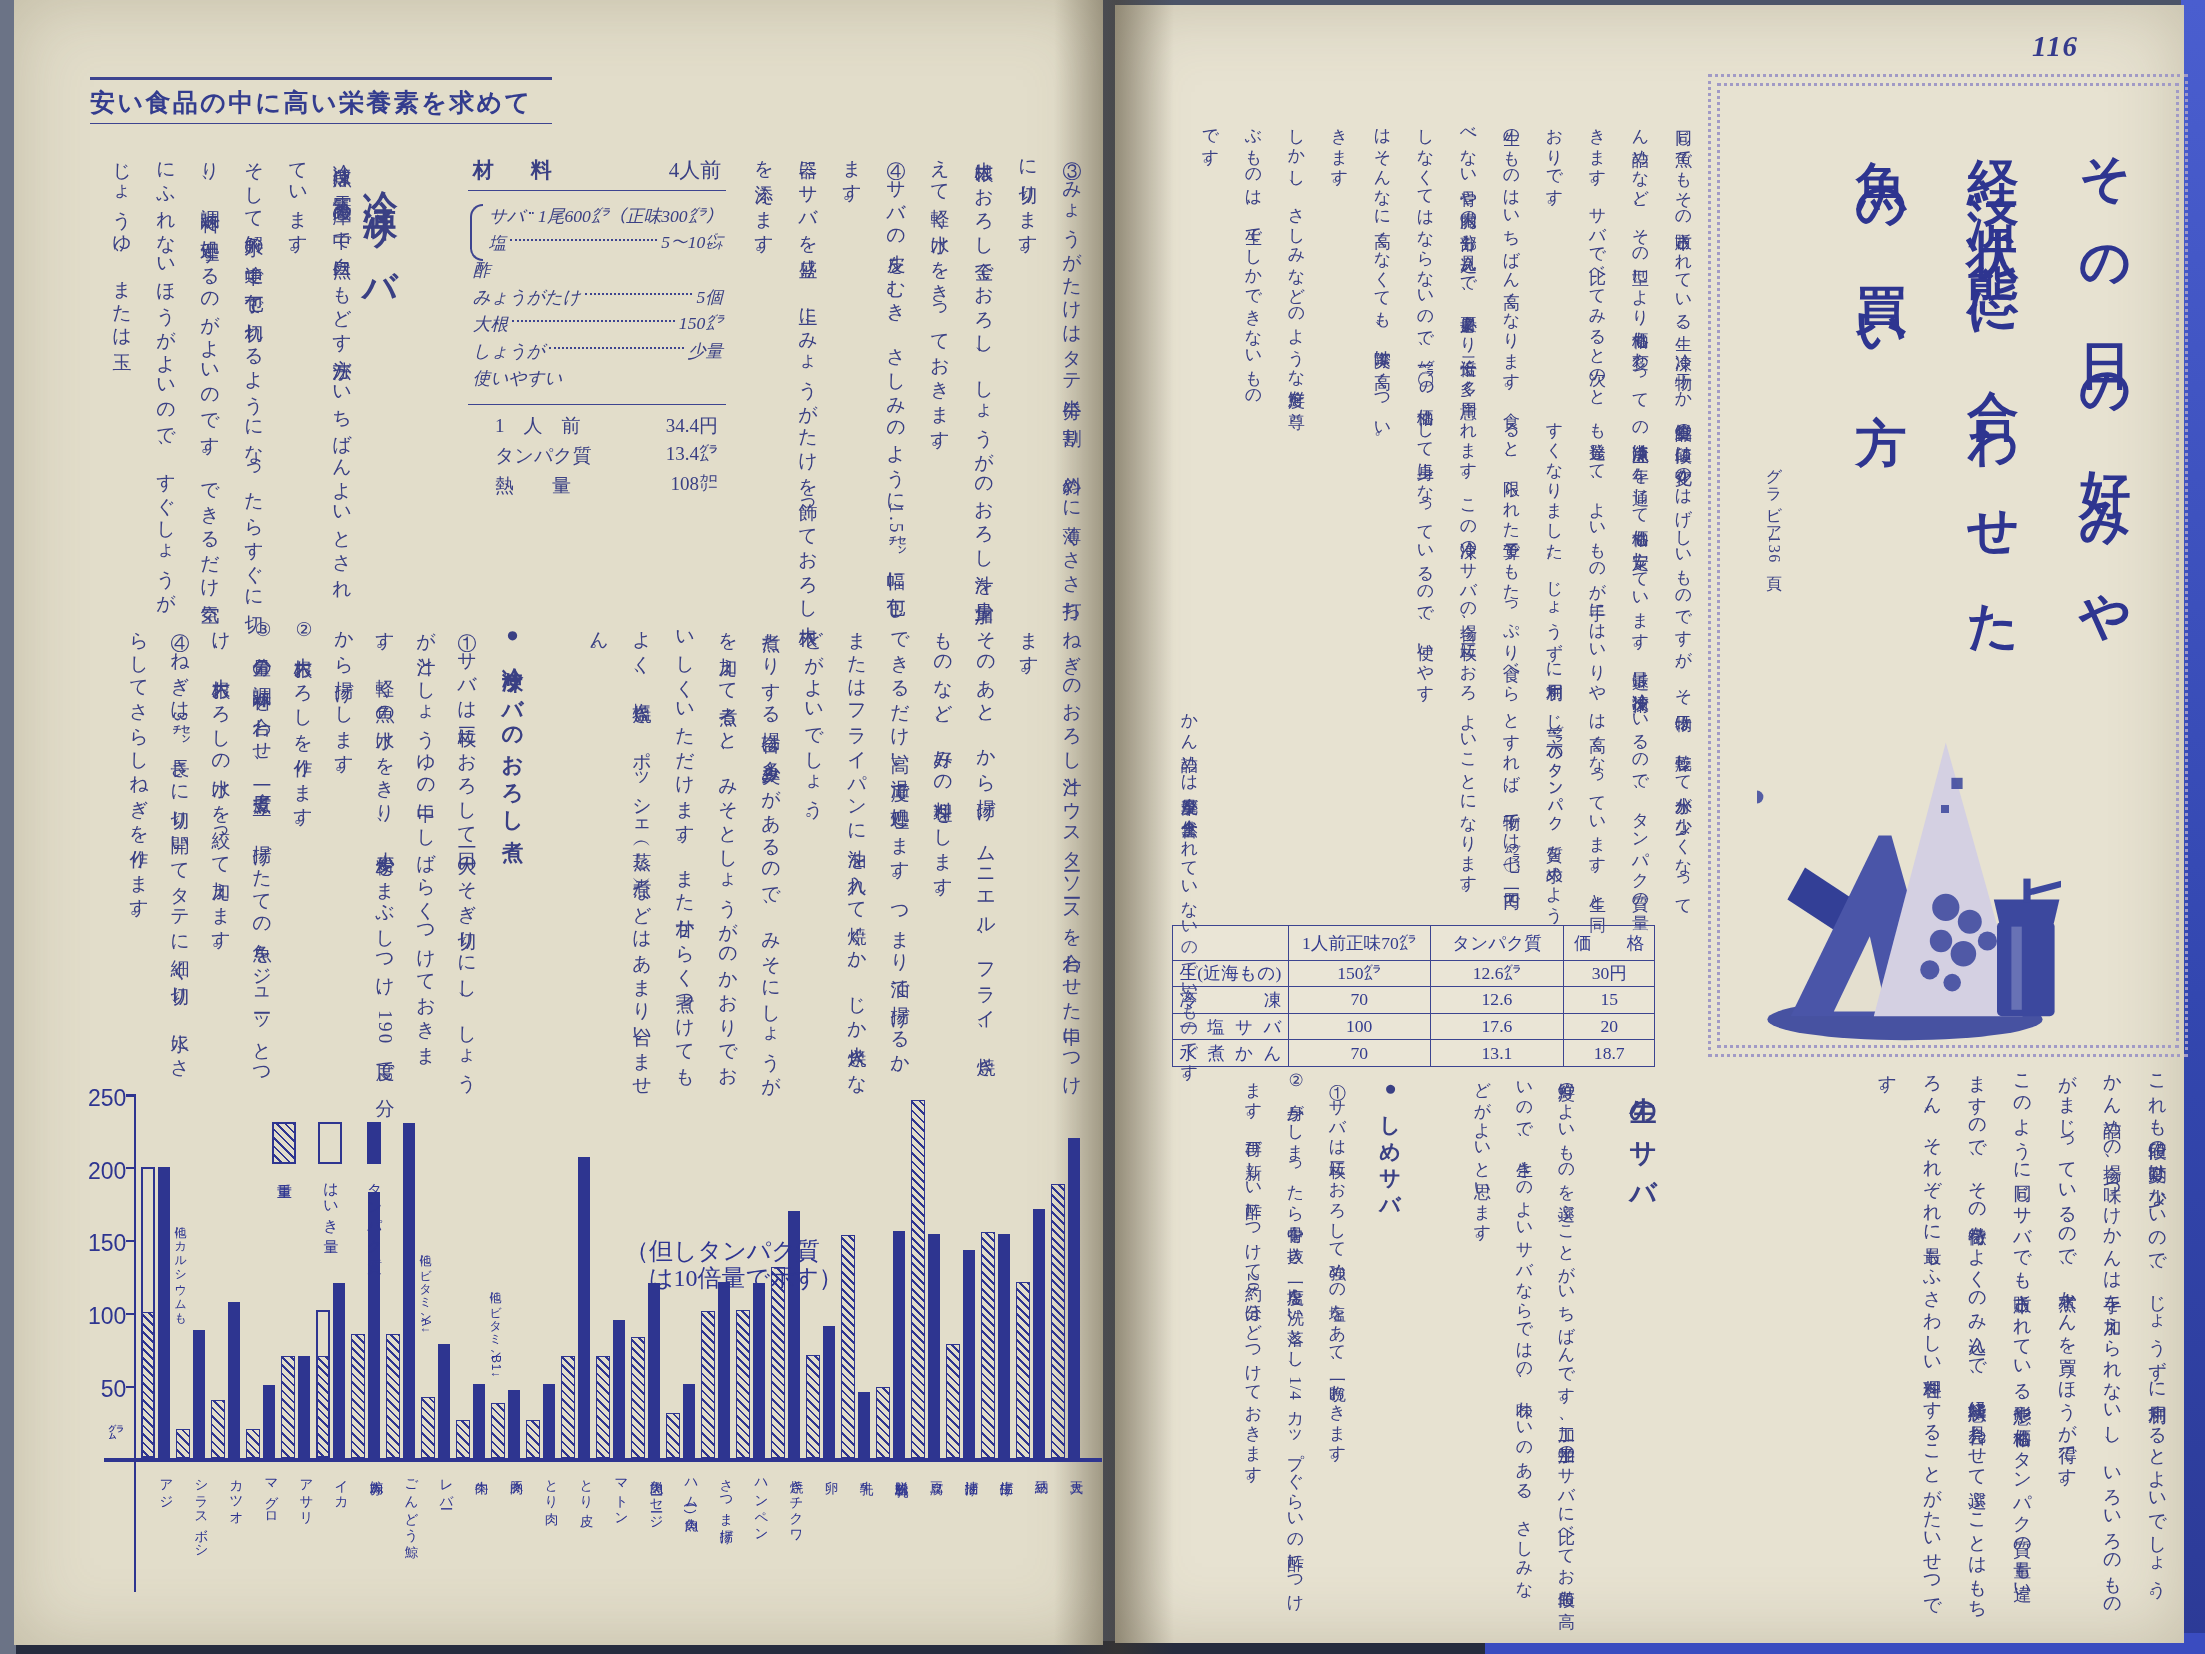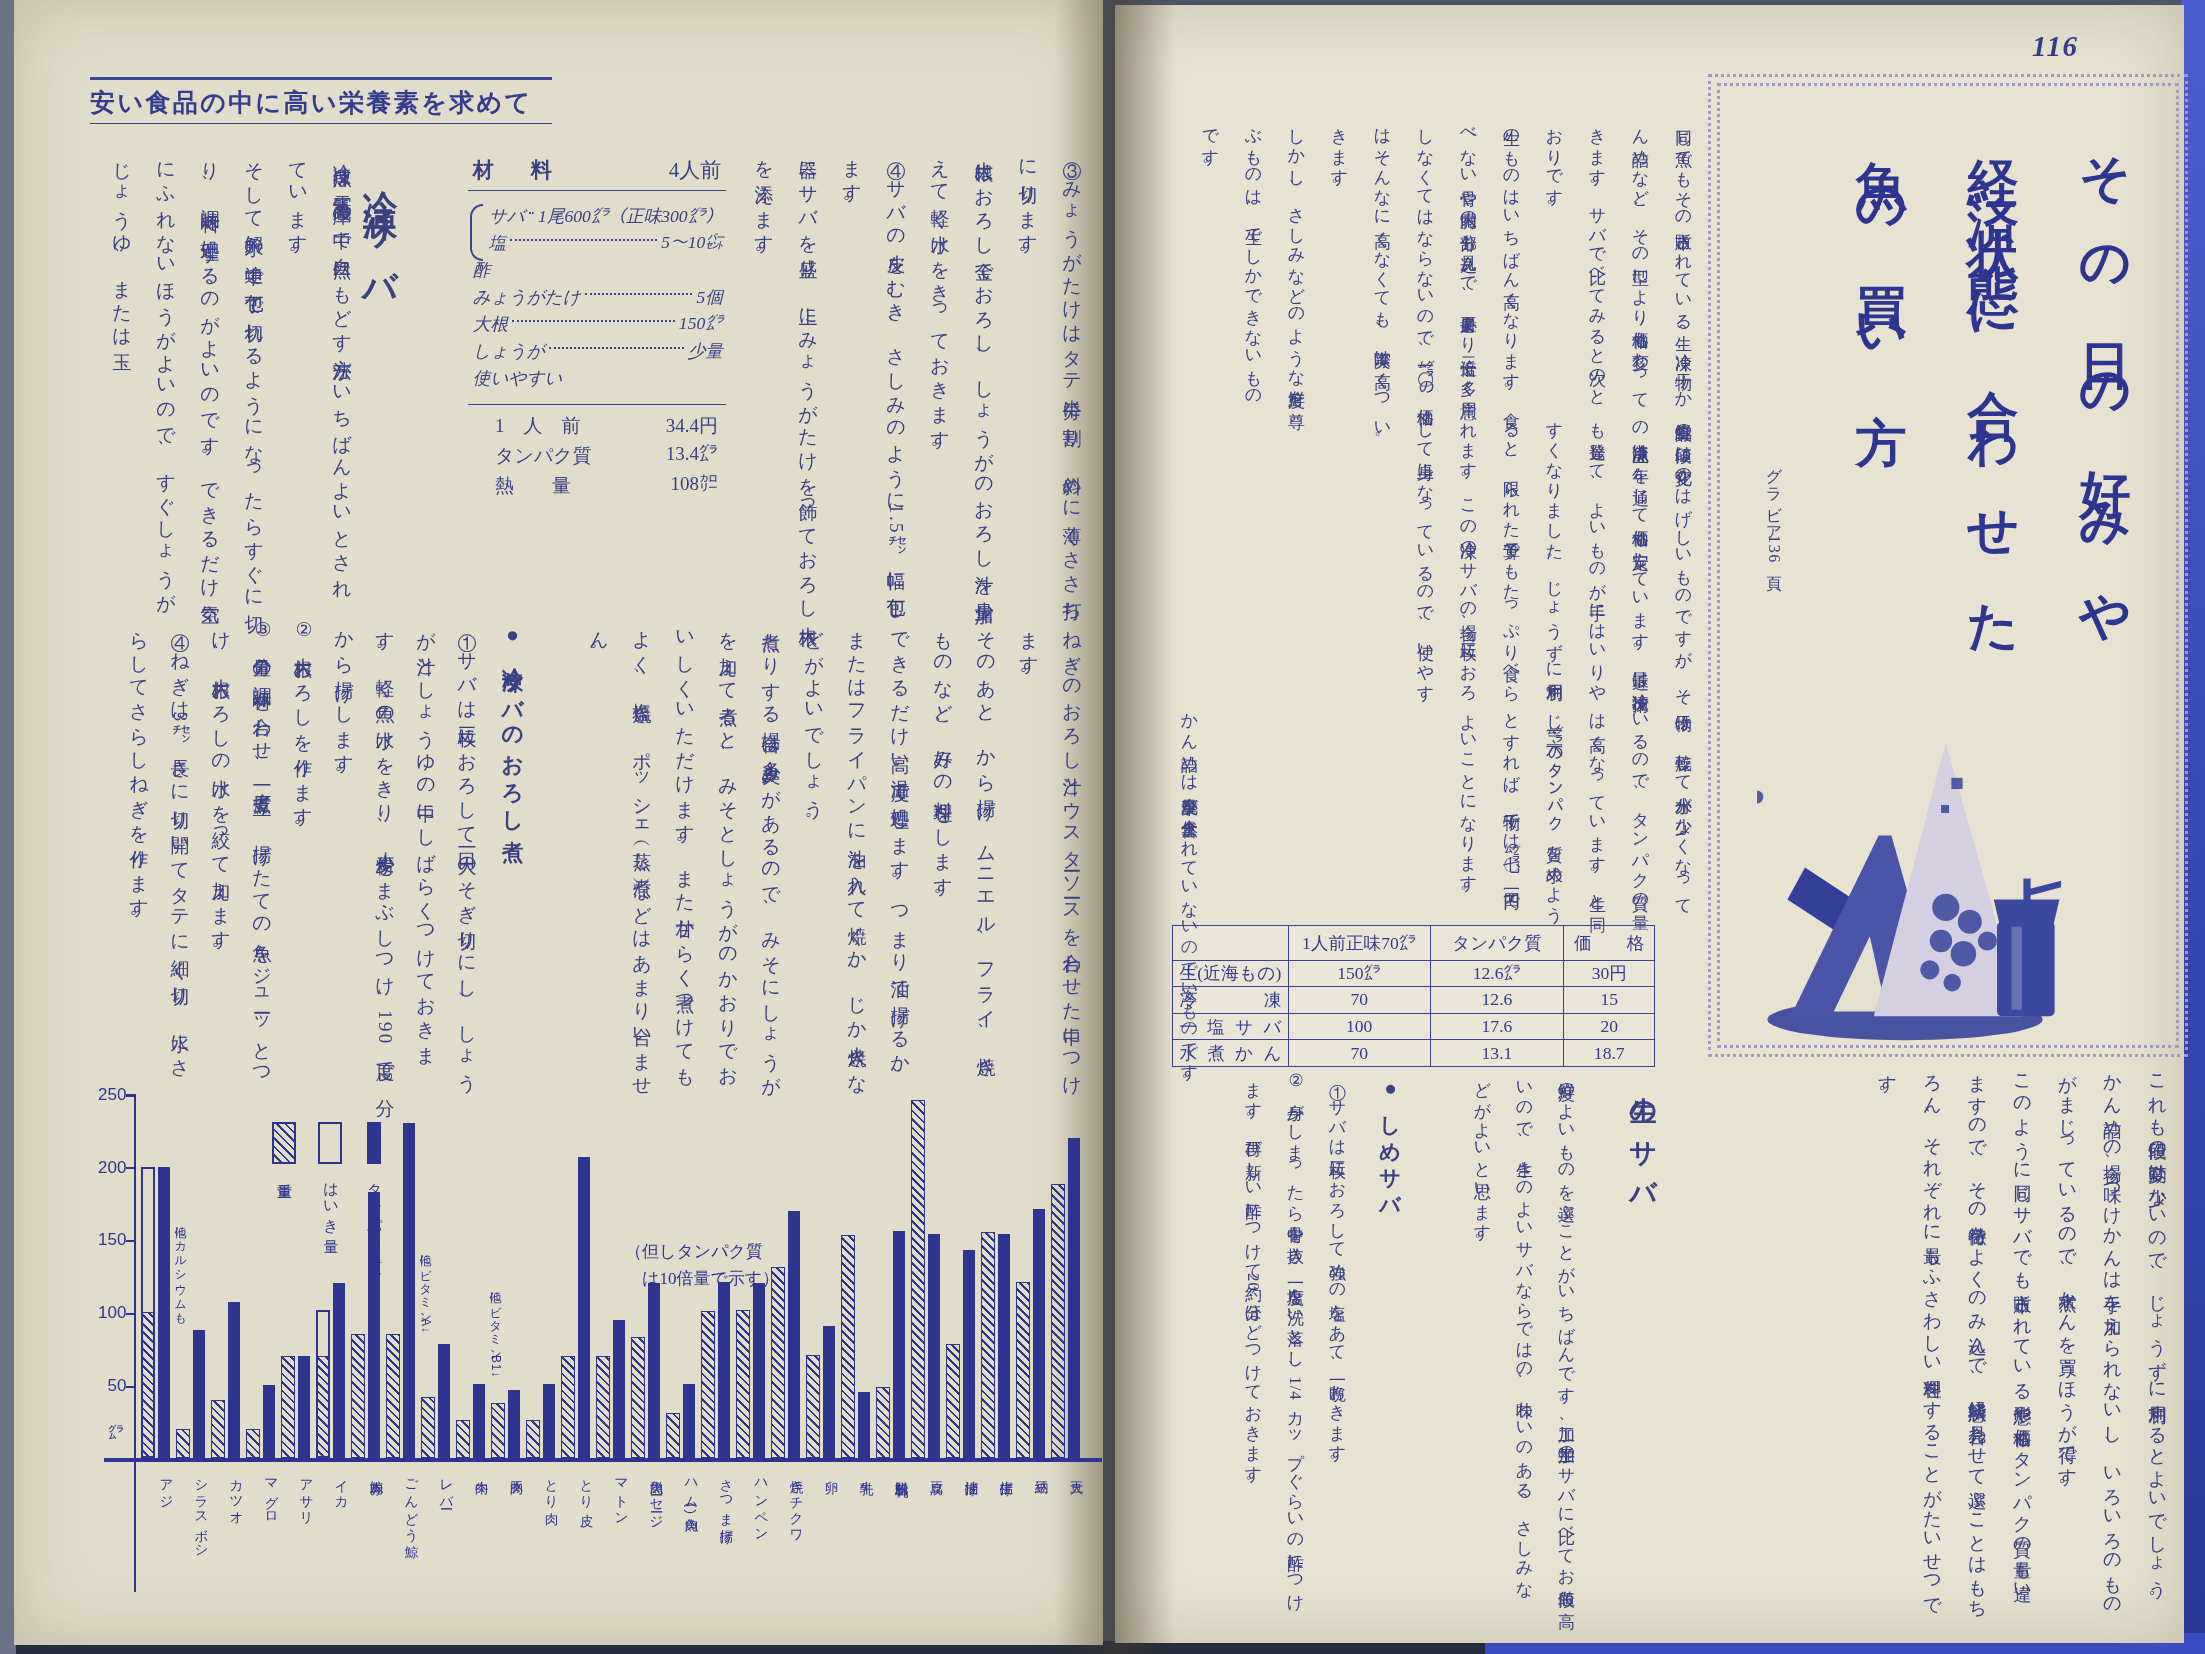--- a/index.html
+++ b/index.html
@@ -48,39 +48,39 @@
   .ing-amt{white-space:nowrap;}
   #ing-brace{position:absolute;left:1.6px;top:12.8px;width:11.2px;height:53px;
              border-left:2.4px solid #3d4490;border-top:2.4px solid #3d4490;border-bottom:2.4px solid #3d4490;
              border-radius:12.8px 0 0 12.8px;}
   #ing-summary{border-top:1.6px solid #3d4490;margin-top:8px;padding:8px 8px 0 27px;font-size:19px;}
   .sum-row{display:flex;justify-content:space-between;height:30px;}
   
   #chart{position:absolute;left:70px;top:1088px;width:1030px;height:544px;color:#2e3590;}
   #chart .yaxis-line{position:absolute;left:64px;top:6.4px;width:2.4px;height:498px;background:#2e3590;}
   #chart .xaxis-line{position:absolute;left:34px;top:370px;width:998px;height:4px;background:#2e3590;}
-  .ytick-label{position:absolute;left:14.4px;width:42px;text-align:right;font-size:17px;
+  .ytick-label{position:absolute;left:14.4px;width:42px;text-align:right;font-size:23px;
                font-family:"Liberation Sans","DejaVu Sans",sans-serif;}
   .ytick-mark{position:absolute;left:56px;width:10.4px;height:2.4px;background:#2e3590;}
   #chart-unit{position:absolute;left:38px;top:336px;font-size:16px;}
   #chart-bars{position:absolute;left:69px;top:6.4px;width:952px;height:364px;display:flex;}
   .bar-group{position:relative;width:35px;height:364px;flex:0 0 auto;}
   .bar{position:absolute;bottom:0;}
   .bar.openbar{left:2.4px;width:13.6px;border:2px solid #2e3590;background:transparent;box-sizing:border-box;}
   .bar.hatch{left:2.4px;width:13.6px;box-sizing:border-box;border:1.6px solid #2e3590;
              background:repeating-linear-gradient(45deg,rgba(0,0,0,0) 0 4px,#2e3590 4px 6px);}
   .bar.solid{left:19px;width:12px;background:#2e3590;}
   .bar-note{position:absolute;writing-mode:vertical-rl;font-size:12px;letter-spacing:0.8px;
             left:-2.4px;white-space:nowrap;color:#2e3590;font-family:"Liberation Sans","DejaVu Sans",sans-serif;}
   #chart-labels{position:absolute;left:69px;top:382px;width:952px;display:flex;}
   .cat-label{width:35px;flex:0 0 auto;writing-mode:vertical-rl;font-size:13.6px;line-height:16px;
              height:152px;letter-spacing:0.8px;font-family:"Liberation Sans","DejaVu Sans",sans-serif;}
   #chart-title{position:absolute;left:610px;top:40px;font-size:24px;font-weight:bold;white-space:pre-line;
                line-height:34px;font-family:"Liberation Sans","DejaVu Sans",sans-serif;}
-  #chart-note{position:absolute;left:555px;top:150px;font-size:17px;white-space:pre-line;line-height:27px;}
+  #chart-note{position:absolute;left:555px;top:150px;font-size:24px;white-space:pre-line;line-height:27px;}
   #chart-legend{position:absolute;left:202px;top:34px;display:flex;gap:22.4px;}
   .legend-item{display:flex;flex-direction:column;align-items:center;gap:8px;}
   .lg-box{width:24px;height:42px;box-sizing:border-box;}
   .lg-box.hatched{border:2px solid #2e3590;
       background:repeating-linear-gradient(45deg,rgba(0,0,0,0) 0 4px,#2e3590 4px 6px);}
   .lg-box.open{border:2px solid #2e3590;}
   .lg-box.solid{width:14.4px;background:#2e3590;}
   .lg-label{writing-mode:vertical-rl;font-size:15px;letter-spacing:1.6px;
             font-family:"Liberation Sans","DejaVu Sans",sans-serif;}
   

